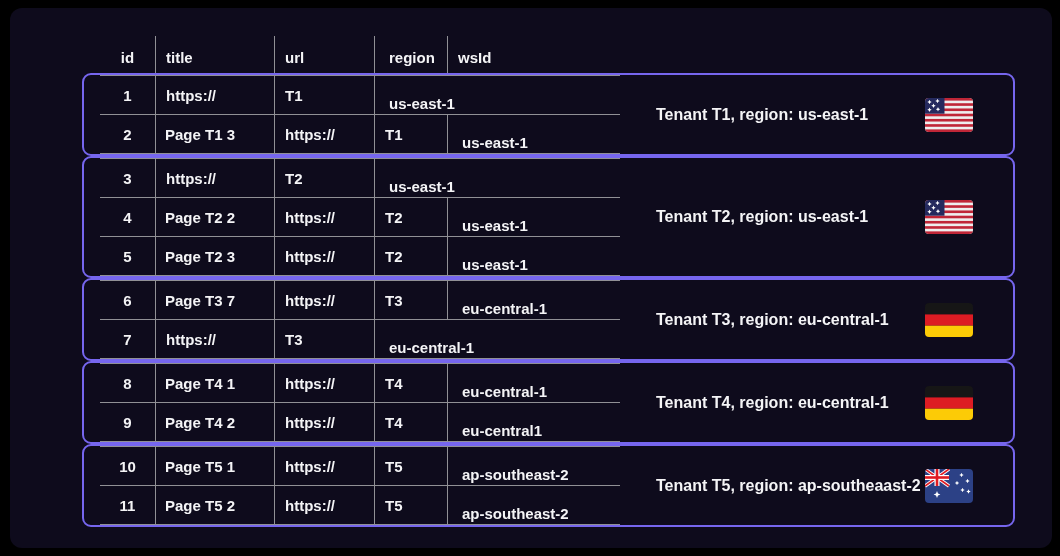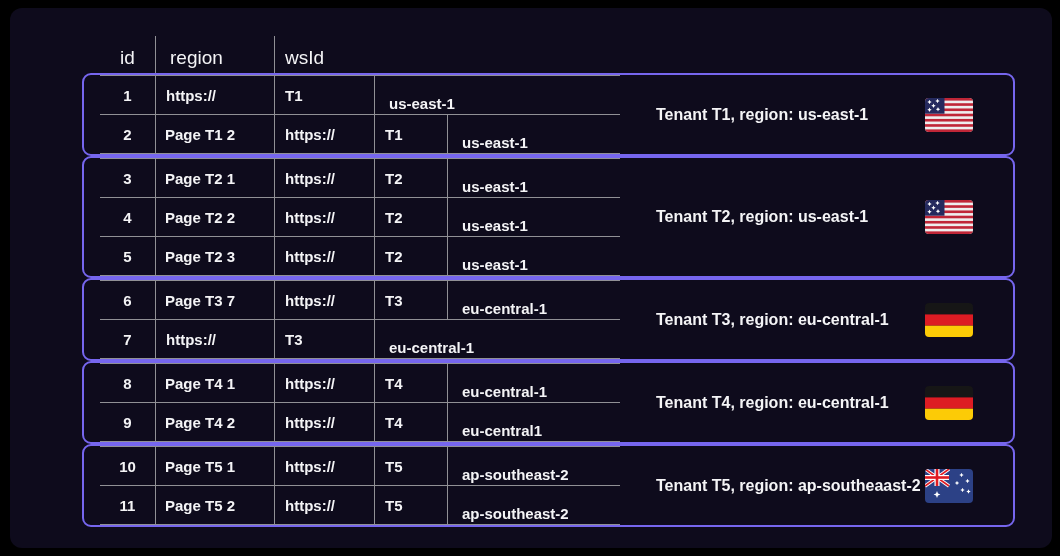--- a/index.html
+++ b/index.html
@@ -11,21 +11,21 @@
   }
   *{box-sizing:border-box;margin:0;padding:0;}
   html,body{width:1060px;height:556px;background:var(--bg);overflow:hidden;
     font-family:"Liberation Sans","DejaVu Sans",sans-serif;}
   .panel{position:absolute;left:10px;top:8px;width:1042px;height:540px;
     background:var(--panel);border-radius:12px;}
   
   .thead{position:absolute;left:90px;top:28px;width:520px;height:37px;
     display:grid;grid-template-columns:56px 119px 100px 73px 172px;}
   .thead .hcell{display:flex;align-items:center;padding-left:10px;padding-top:6px;
-    color:var(--text);font-weight:400;font-size:19px;}
+    color:var(--text);font-weight:700;font-size:15px;}
   .thead .hcell.c-id{justify-content:center;padding-left:0;}
   .thead .hcell.c-region{padding-left:14px;}
   .thead .hcell:not(:last-child){border-right:1.5px solid var(--grid);}
   
   .groups{position:absolute;left:72px;top:65px;width:933px;}
   .group{position:relative;border:2px solid var(--accent);border-radius:9px;
     background:transparent;}
   .rows{margin-left:16px;width:520px;border-bottom:1.5px solid var(--grid);}
   .row{display:grid;grid-template-columns:56px 119px 100px 73px 172px;height:39px;
     border-top:1.5px solid var(--grid);}
@@ -95,53 +95,54 @@
       <use href="#st4" transform="translate(37.5,21)"></use>
       <use href="#st4" transform="translate(43.5,22.5)"></use>
     </g>
   </defs>
 </svg>
 
 <div class="panel">
 
   <div class="thead">
     <div class="hcell c-id">id</div>
+    <div class="hcell c-title">title</div>
+    <div class="hcell c-url">url</div>
     <div class="hcell c-region">region</div>
     <div class="hcell c-wsid">wsId</div>
   </div>
 
   <div class="groups">
 
     <div class="group">
       <div class="rows">
         <div class="row">
           <div class="cell c-id">1</div>
           <div class="cell c-url">https://</div>
           <div class="cell c-wsid">T1</div>
           <div class="cell c-region">us-east-1</div>
         </div>
         <div class="row">
           <div class="cell c-id">2</div>
-          <div class="cell c-title">Page T1 2</div>
+          <div class="cell c-title">Page T1 3</div>
           <div class="cell c-url">https://</div>
           <div class="cell c-wsid">T1</div>
           <div class="cell c-region">us-east-1</div>
         </div>
       </div>
       <div class="group-label">Tenant T1, region: us-east-1</div>
       <svg class="flag" viewBox="0 0 48 34">
           <use href="#flag-us"></use>
         </svg>
     </div>
 
     <div class="group">
       <div class="rows">
         <div class="row">
           <div class="cell c-id">3</div>
-          <div class="cell c-title">Page T2 1</div>
           <div class="cell c-url">https://</div>
           <div class="cell c-wsid">T2</div>
           <div class="cell c-region">us-east-1</div>
         </div>
         <div class="row">
           <div class="cell c-id">4</div>
           <div class="cell c-title">Page T2 2</div>
           <div class="cell c-url">https://</div>
           <div class="cell c-wsid">T2</div>
           <div class="cell c-region">us-east-1</div>

